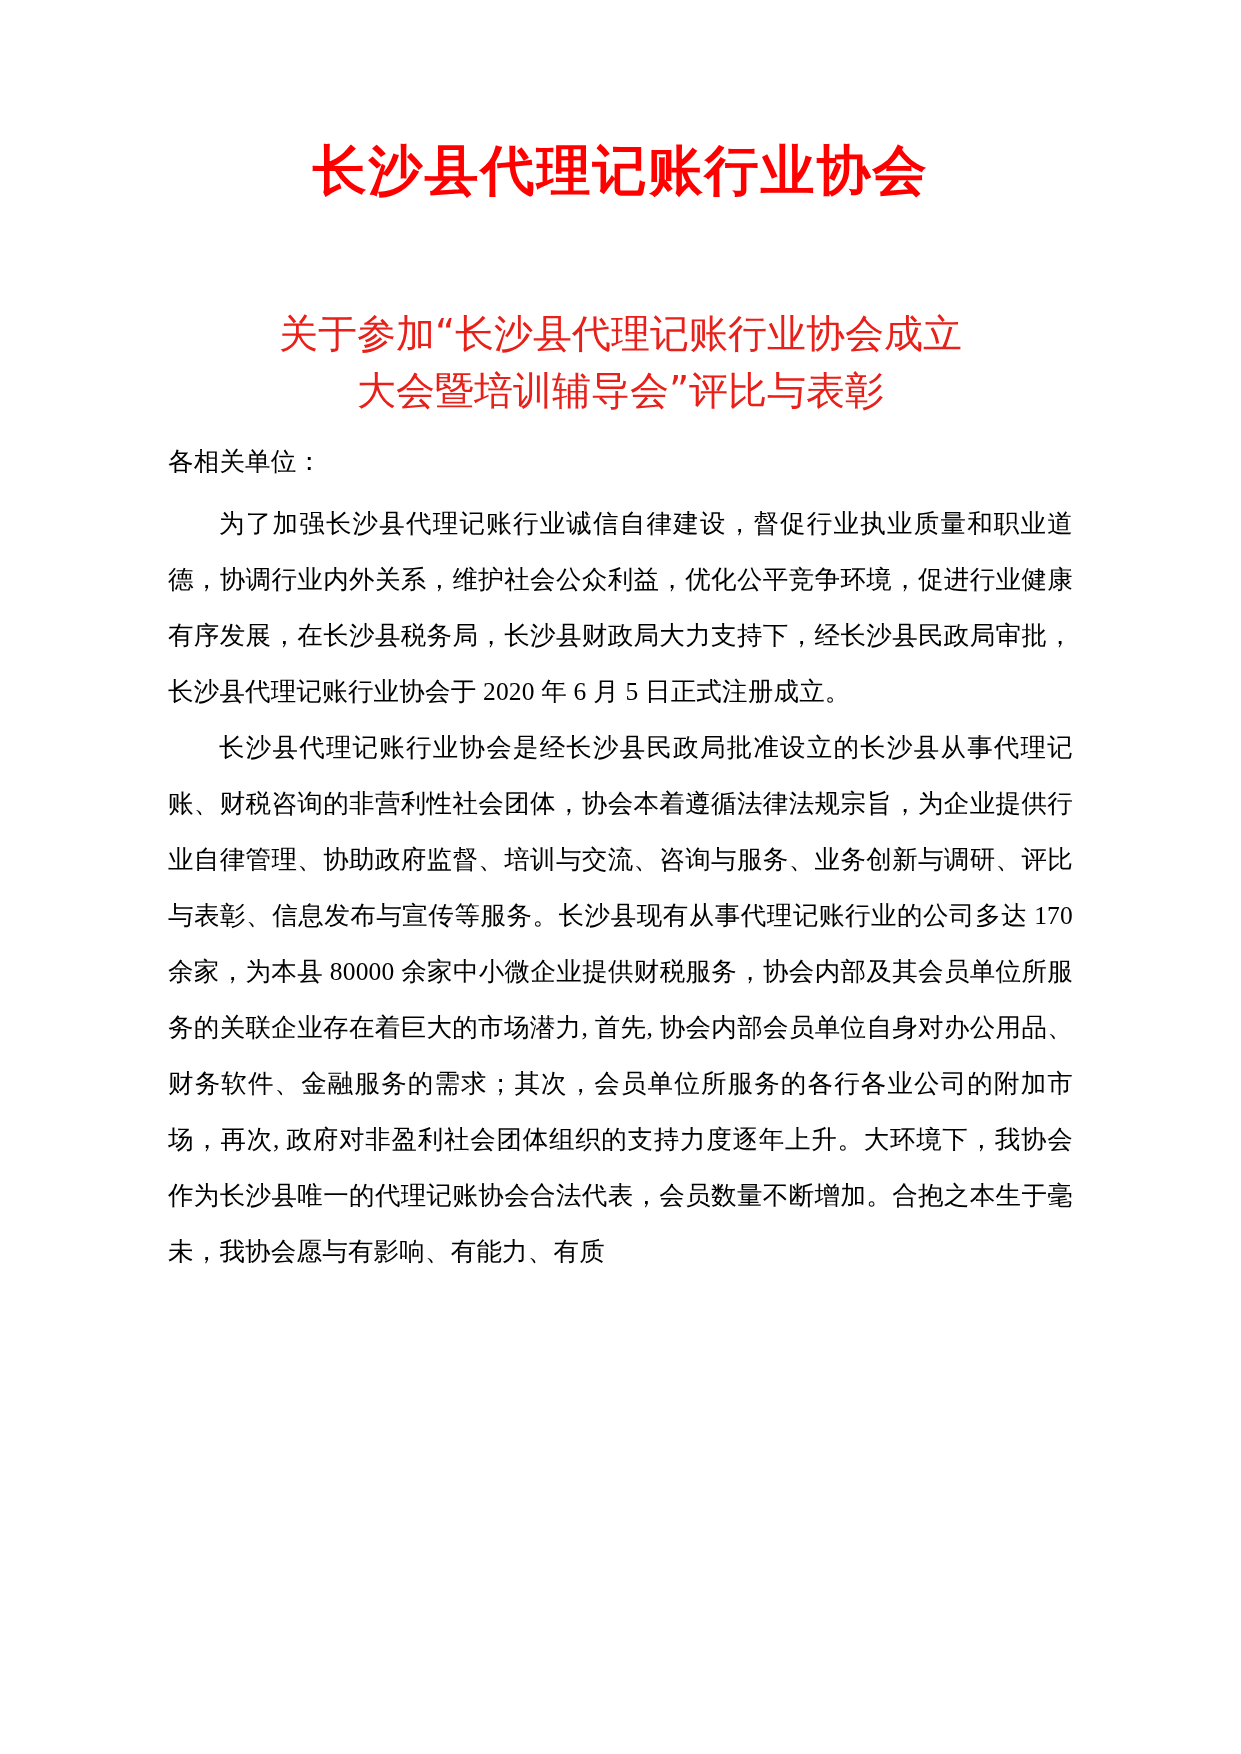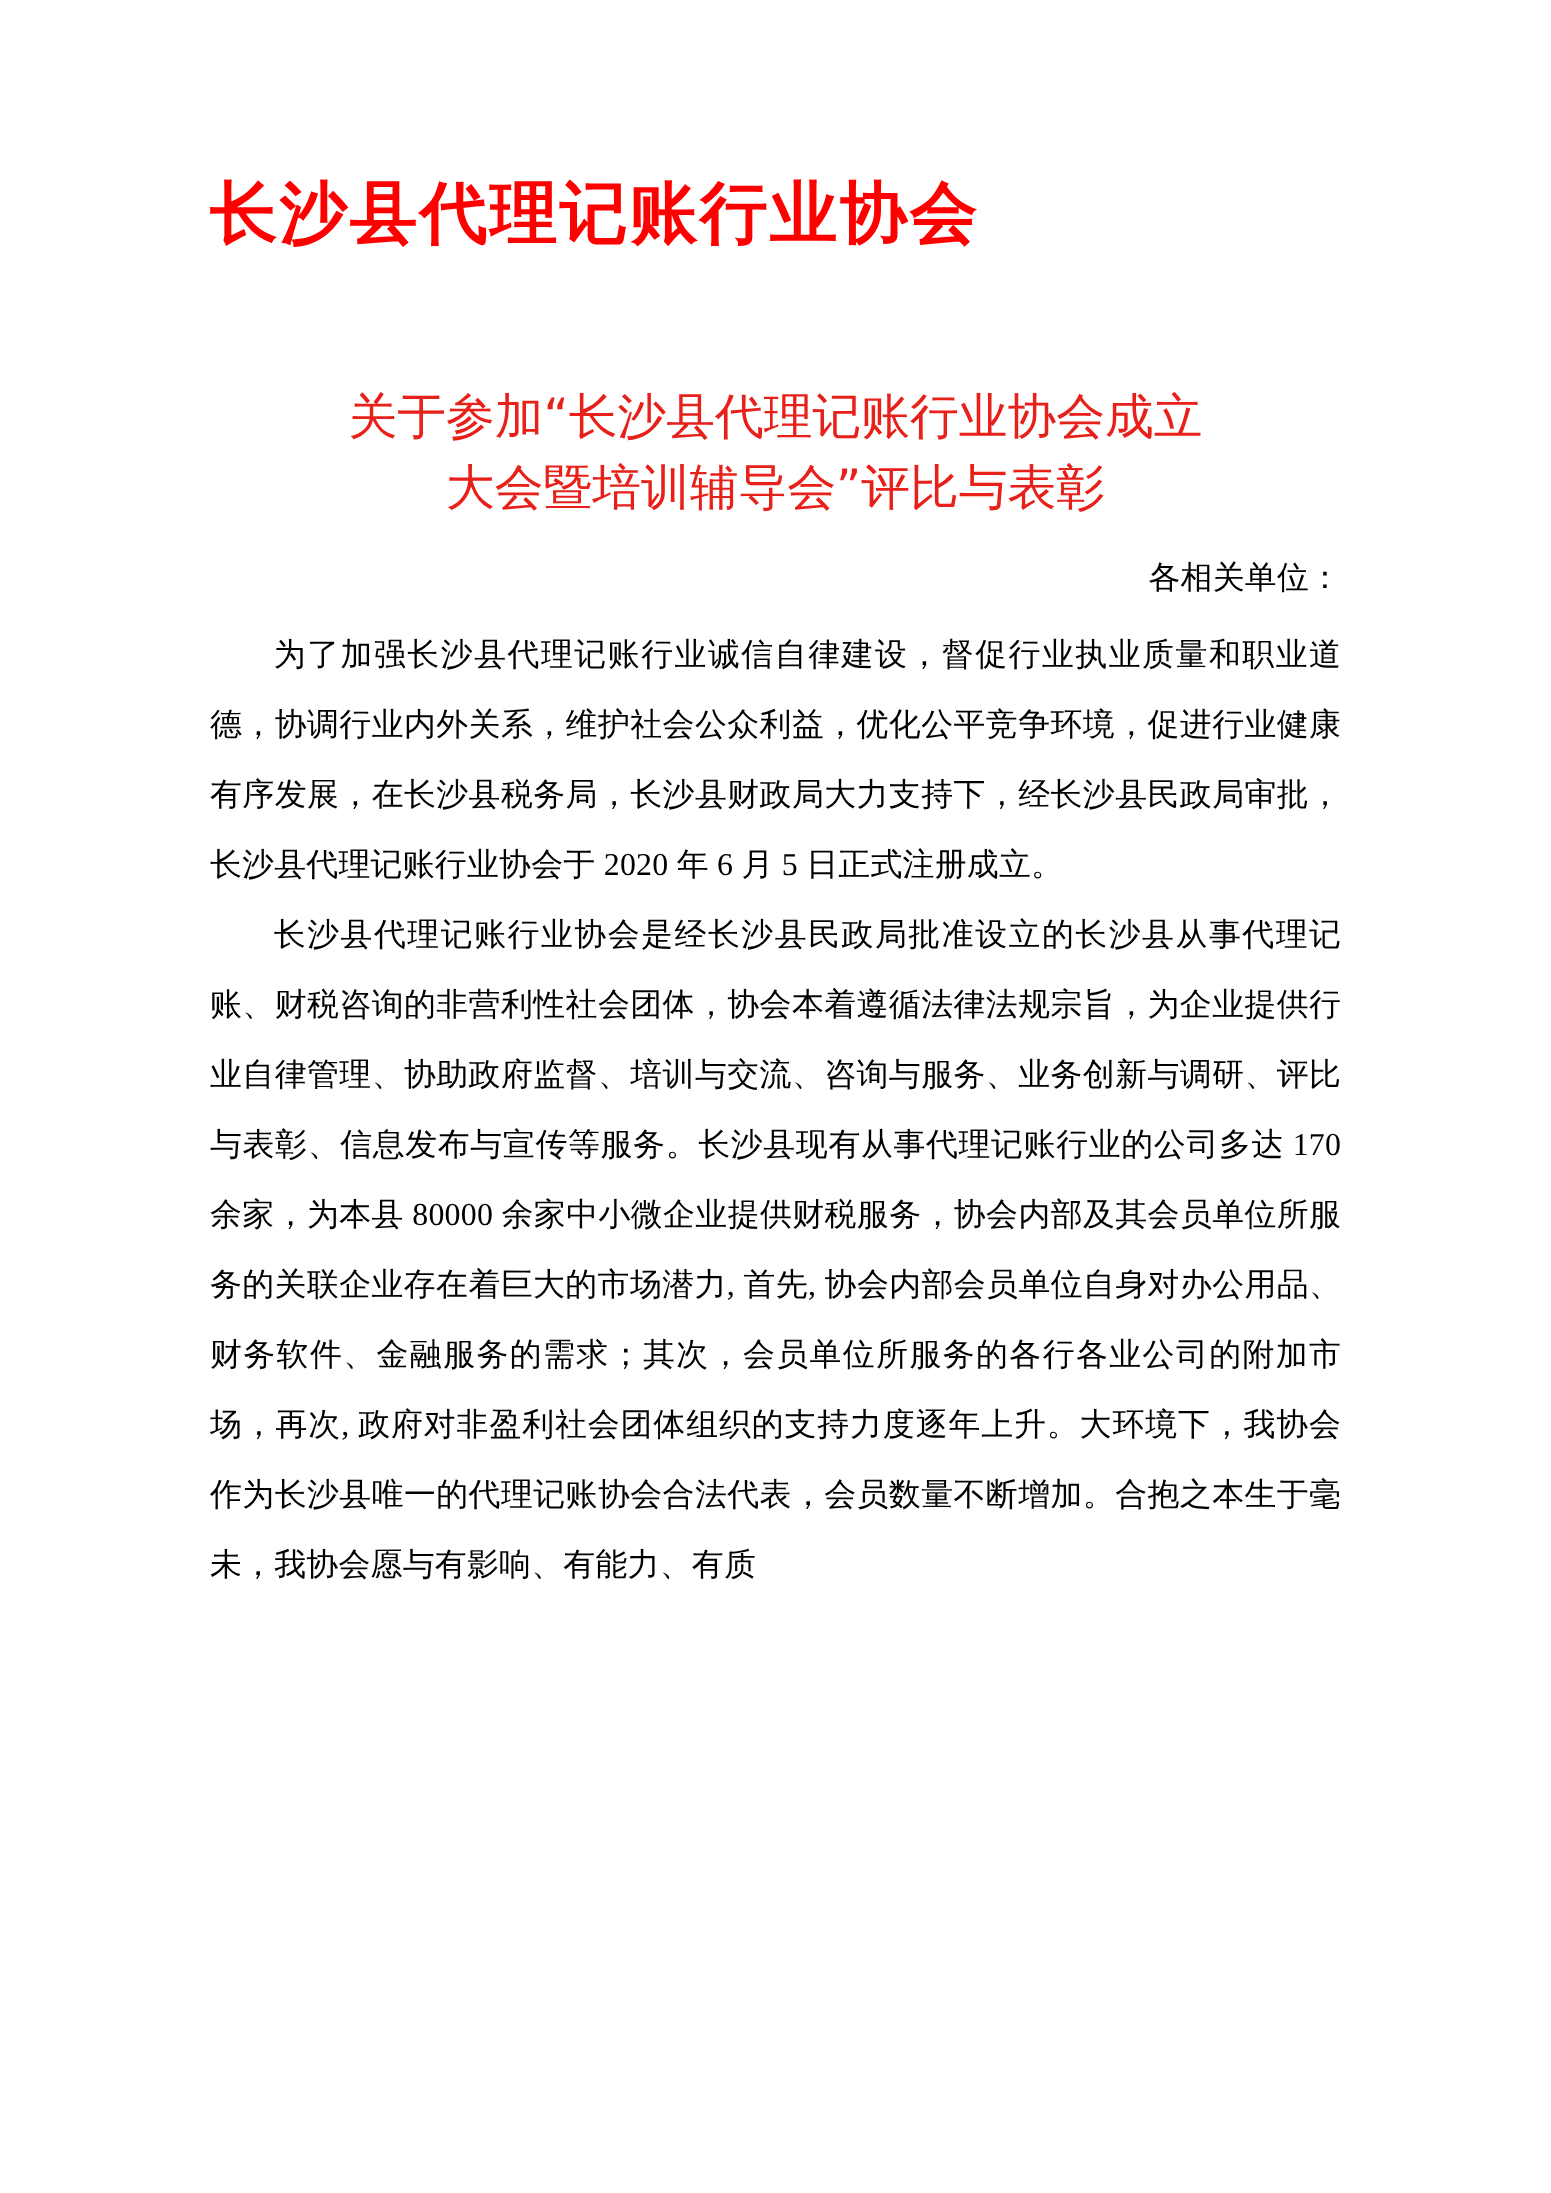--- a/index.html
+++ b/index.html
@@ -16,21 +16,21 @@
   }
   .page {
     position: relative;
     width: 1241px;
     height: 1754px;
     background: #ffffff;
     box-sizing: border-box;
     padding: 0 168px;
   }
   .masthead {
-    text-align: left;
+    text-align: center;
     color: #FF0000;
     font-family: Liberation Serif, serif;
     font-weight: bold;
     font-size: 54px;
     letter-spacing: 2px;
     line-height: 1.15;
     padding-top: 140px;
     white-space: nowrap;
   }
   .subtitle {
@@ -45,21 +45,20 @@
   }
   .subtitle .sub-line {
     display: block;
     white-space: nowrap;
   }
   .salutation {
     font-size: 25.5px;
     line-height: 1.35;
     margin-top: 26px;
     letter-spacing: 0.2px;
-    text-align: right;
   }
   .body-para {
     font-size: 25.5px;
     line-height: 56px;
     text-align: justify;
     text-justify: inter-character;
     letter-spacing: 0.2px;
     margin: 0;
   }
   .body-para.indented {

